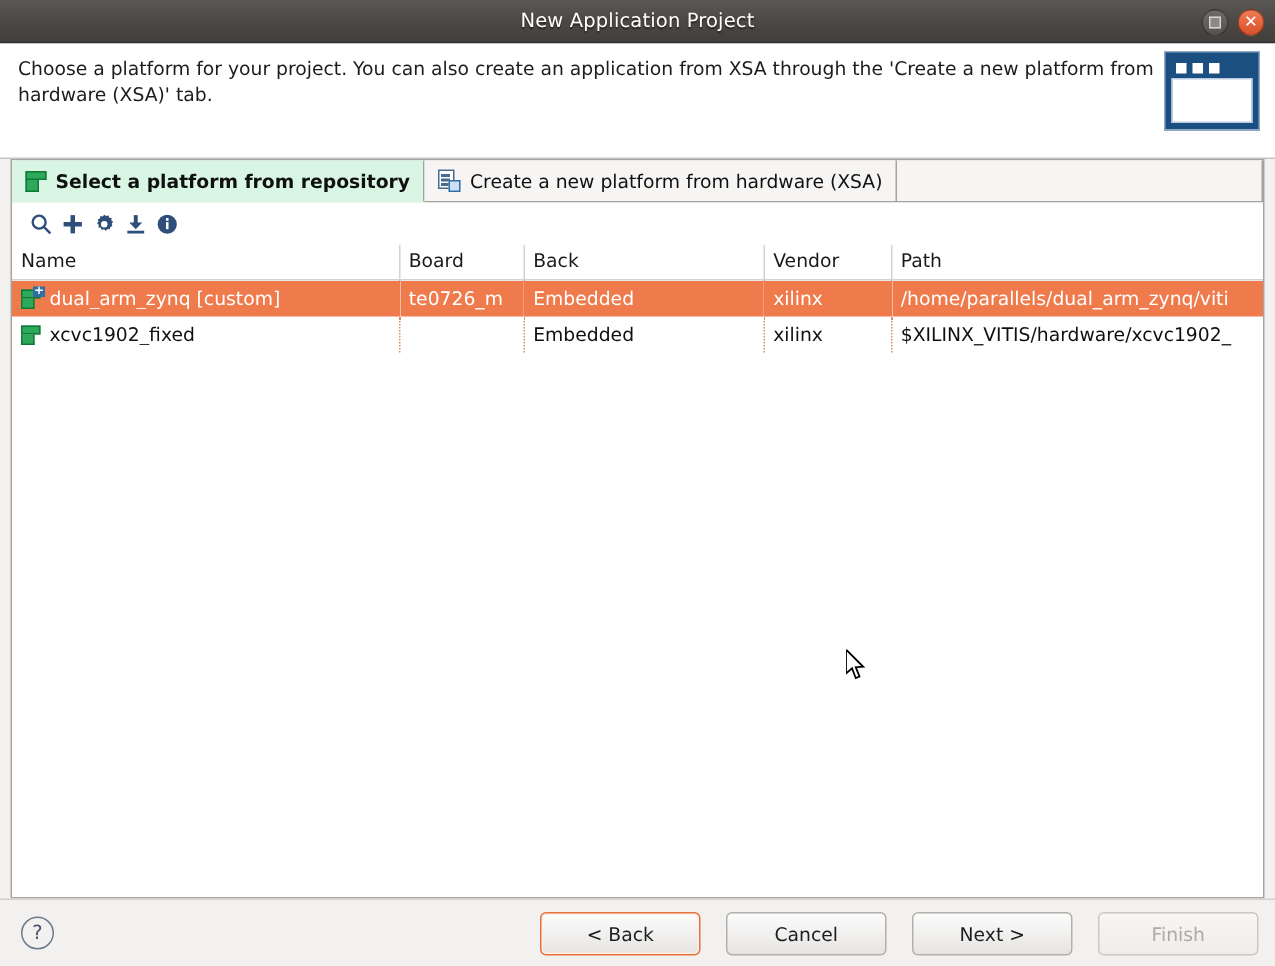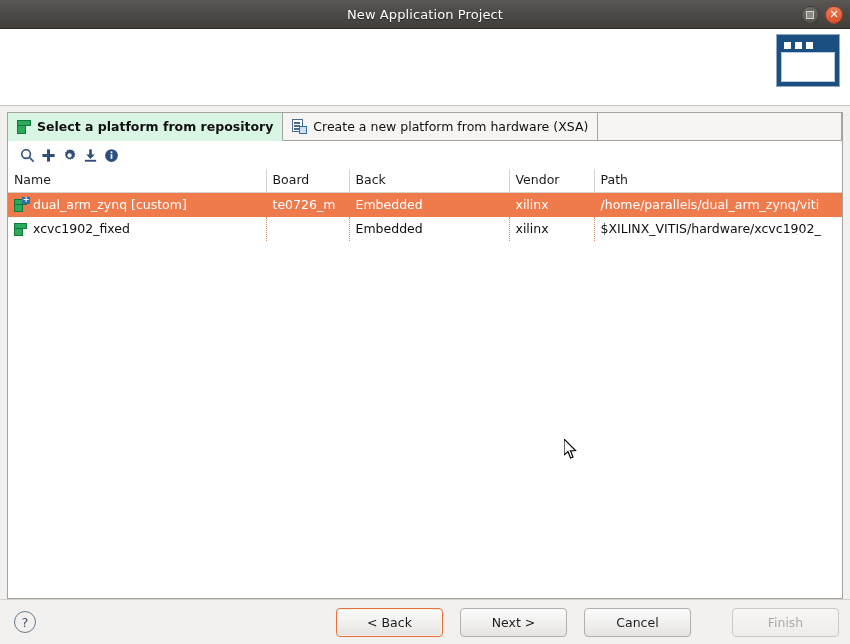--- a/index.html
+++ b/index.html
@@ -108,21 +108,21 @@
     background: #ffffff;
   }
   .wiz-icon .body {
     background: #ffffff;
     height: 30px;
     border: 1px solid #b9cade;
   }
 
   
   .content {
-    padding: 6px 7px 0 7px;
+    padding: 0 7px 0 7px;
     height: 493px;
   }
   .panel {
     height: 100%;
     border: 1px solid #a6a29e;
     background: #ffffff;
     display: flex;
     flex-direction: column;
   }
 
@@ -350,39 +350,39 @@
     justify-content: center;
   }
   .btn.focused {
     border: 1px solid #e8703a;
     box-shadow: inset 0 0 0 1px #fdf0e8;
   }
   .btn.disabled {
     color: #adaaa7;
     border: 1px solid #ccc8c4;
     background: linear-gradient(to bottom, #f7f6f5, #efedec);
-    margin-left: 24px;
   }
 </style>
 </head>
 <body>
 
 <div class="titlebar">
   <div class="titlebar-text">New Application Project</div>
   <div class="win-buttons">
     <div class="win-btn maximize">
       <div class="glyph"></div>
     </div>
     <div class="win-btn close">
       <div class="glyph">✕</div>
     </div>
   </div>
 </div>
 
 <div class="wiz-header">
+  <div class="wiz-desc">Choose a platform for your project. You can also create an application from XSA through the 'Create a new platform from hardware (XSA)' tab.</div>
   <div class="wiz-icon">
     <div class="bar">
       <div class="dot"></div>
       <div class="dot"></div>
       <div class="dot"></div>
     </div>
     <div class="body"></div>
   </div>
 </div>
 
@@ -505,17 +505,17 @@
       </div>
     </div>
 
   </div>
 </div>
 
 <div class="buttonbar">
   <div class="help-btn">?</div>
   <div class="btn-group">
     <div class="btn focused">&lt; Back</div>
+    <div class="btn">Cancel</div>
     <div class="btn">Next &gt;</div>
-    <div class="btn">Cancel</div>
     <div class="btn disabled">Finish</div>
   </div>
 </div>
 
 </body></html>

